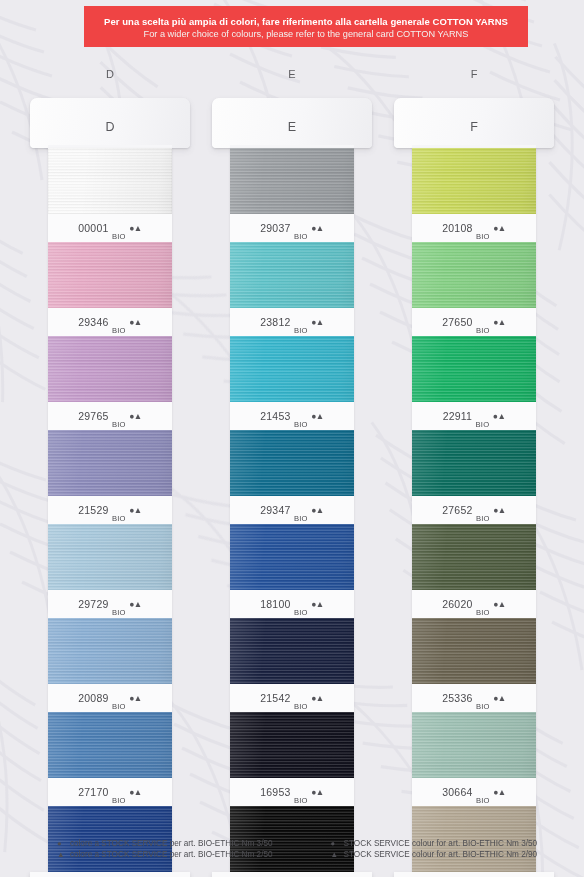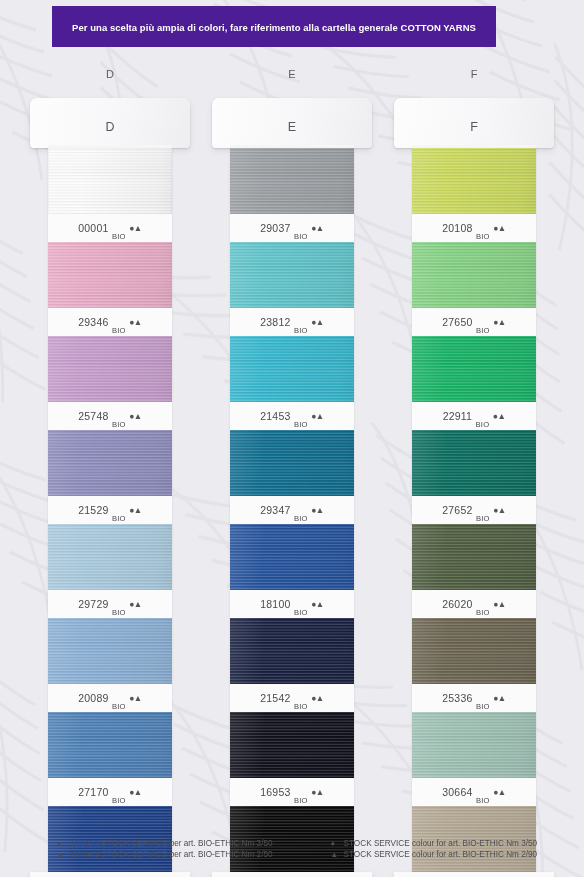--- a/index.html
+++ b/index.html
@@ -22,25 +22,25 @@
     position: absolute;
     inset: 0;
     z-index: 0;
     background: #ecebef;
   }
   #bg-pattern svg { width: 100%; height: 100%; display: block; }
 
   
   #banner {
     position: absolute;
-    left: 52px;
+    left: 84px;
     top: 6px;
     width: 444px;
     height: 41px;
-    background: #4c1d95;
+    background: #ef4444;
     z-index: 5;
     display: flex;
     flex-direction: column;
     align-items: center;
     justify-content: center;
     padding-top: 2px;
   }
   #banner .line-it {
     color: #ffffff;
     font-size: 9.5px;
@@ -248,20 +248,21 @@
       <use href="#frond" x="-50" y="660" transform="rotate(14 10 740)"></use>
       <use href="#frond" x="160" y="690"></use>
       <use href="#frond" x="330" y="650" transform="rotate(-18 390 730)"></use>
       <use href="#frond" x="480" y="700" transform="rotate(10 540 780)"></use>
     </g>
   </svg>
 </div>
 
 <div id="banner">
   <div class="line-it">Per una scelta più ampia di colori, fare riferimento alla cartella generale COTTON YARNS</div>
+  <div class="line-en">For a wider choice of colours, please refer to the general card COTTON YARNS</div>
 </div>
 
 <div class="col-letter-top" style="left:30px;">D</div>
 <div class="col-letter-top" style="left:212px;">E</div>
 <div class="col-letter-top" style="left:394px;">F</div>
 
 <div class="card" style="left:30px;">
   <div class="card-head">
     <span class="letter">D</span>
   </div>
@@ -278,21 +279,21 @@
         <div class="swatch" style="background: rgb(232, 171, 198);"></div>
         <div class="label-strip">
           <span class="code">29346</span>
           <span class="bio">BIO</span>
           <span class="marks">●▲</span>
         </div>
       </div>
       <div class="swatch-wrap">
         <div class="swatch" style="background: rgb(197, 156, 203);"></div>
         <div class="label-strip">
-          <span class="code">25748</span>
+          <span class="code">29765</span>
           <span class="bio">BIO</span>
           <span class="marks">●▲</span>
         </div>
       </div>
       <div class="swatch-wrap">
         <div class="swatch" style="background: rgb(141, 140, 188);"></div>
         <div class="label-strip">
           <span class="code">21529</span>
           <span class="bio">BIO</span>
           <span class="marks">●▲</span>

